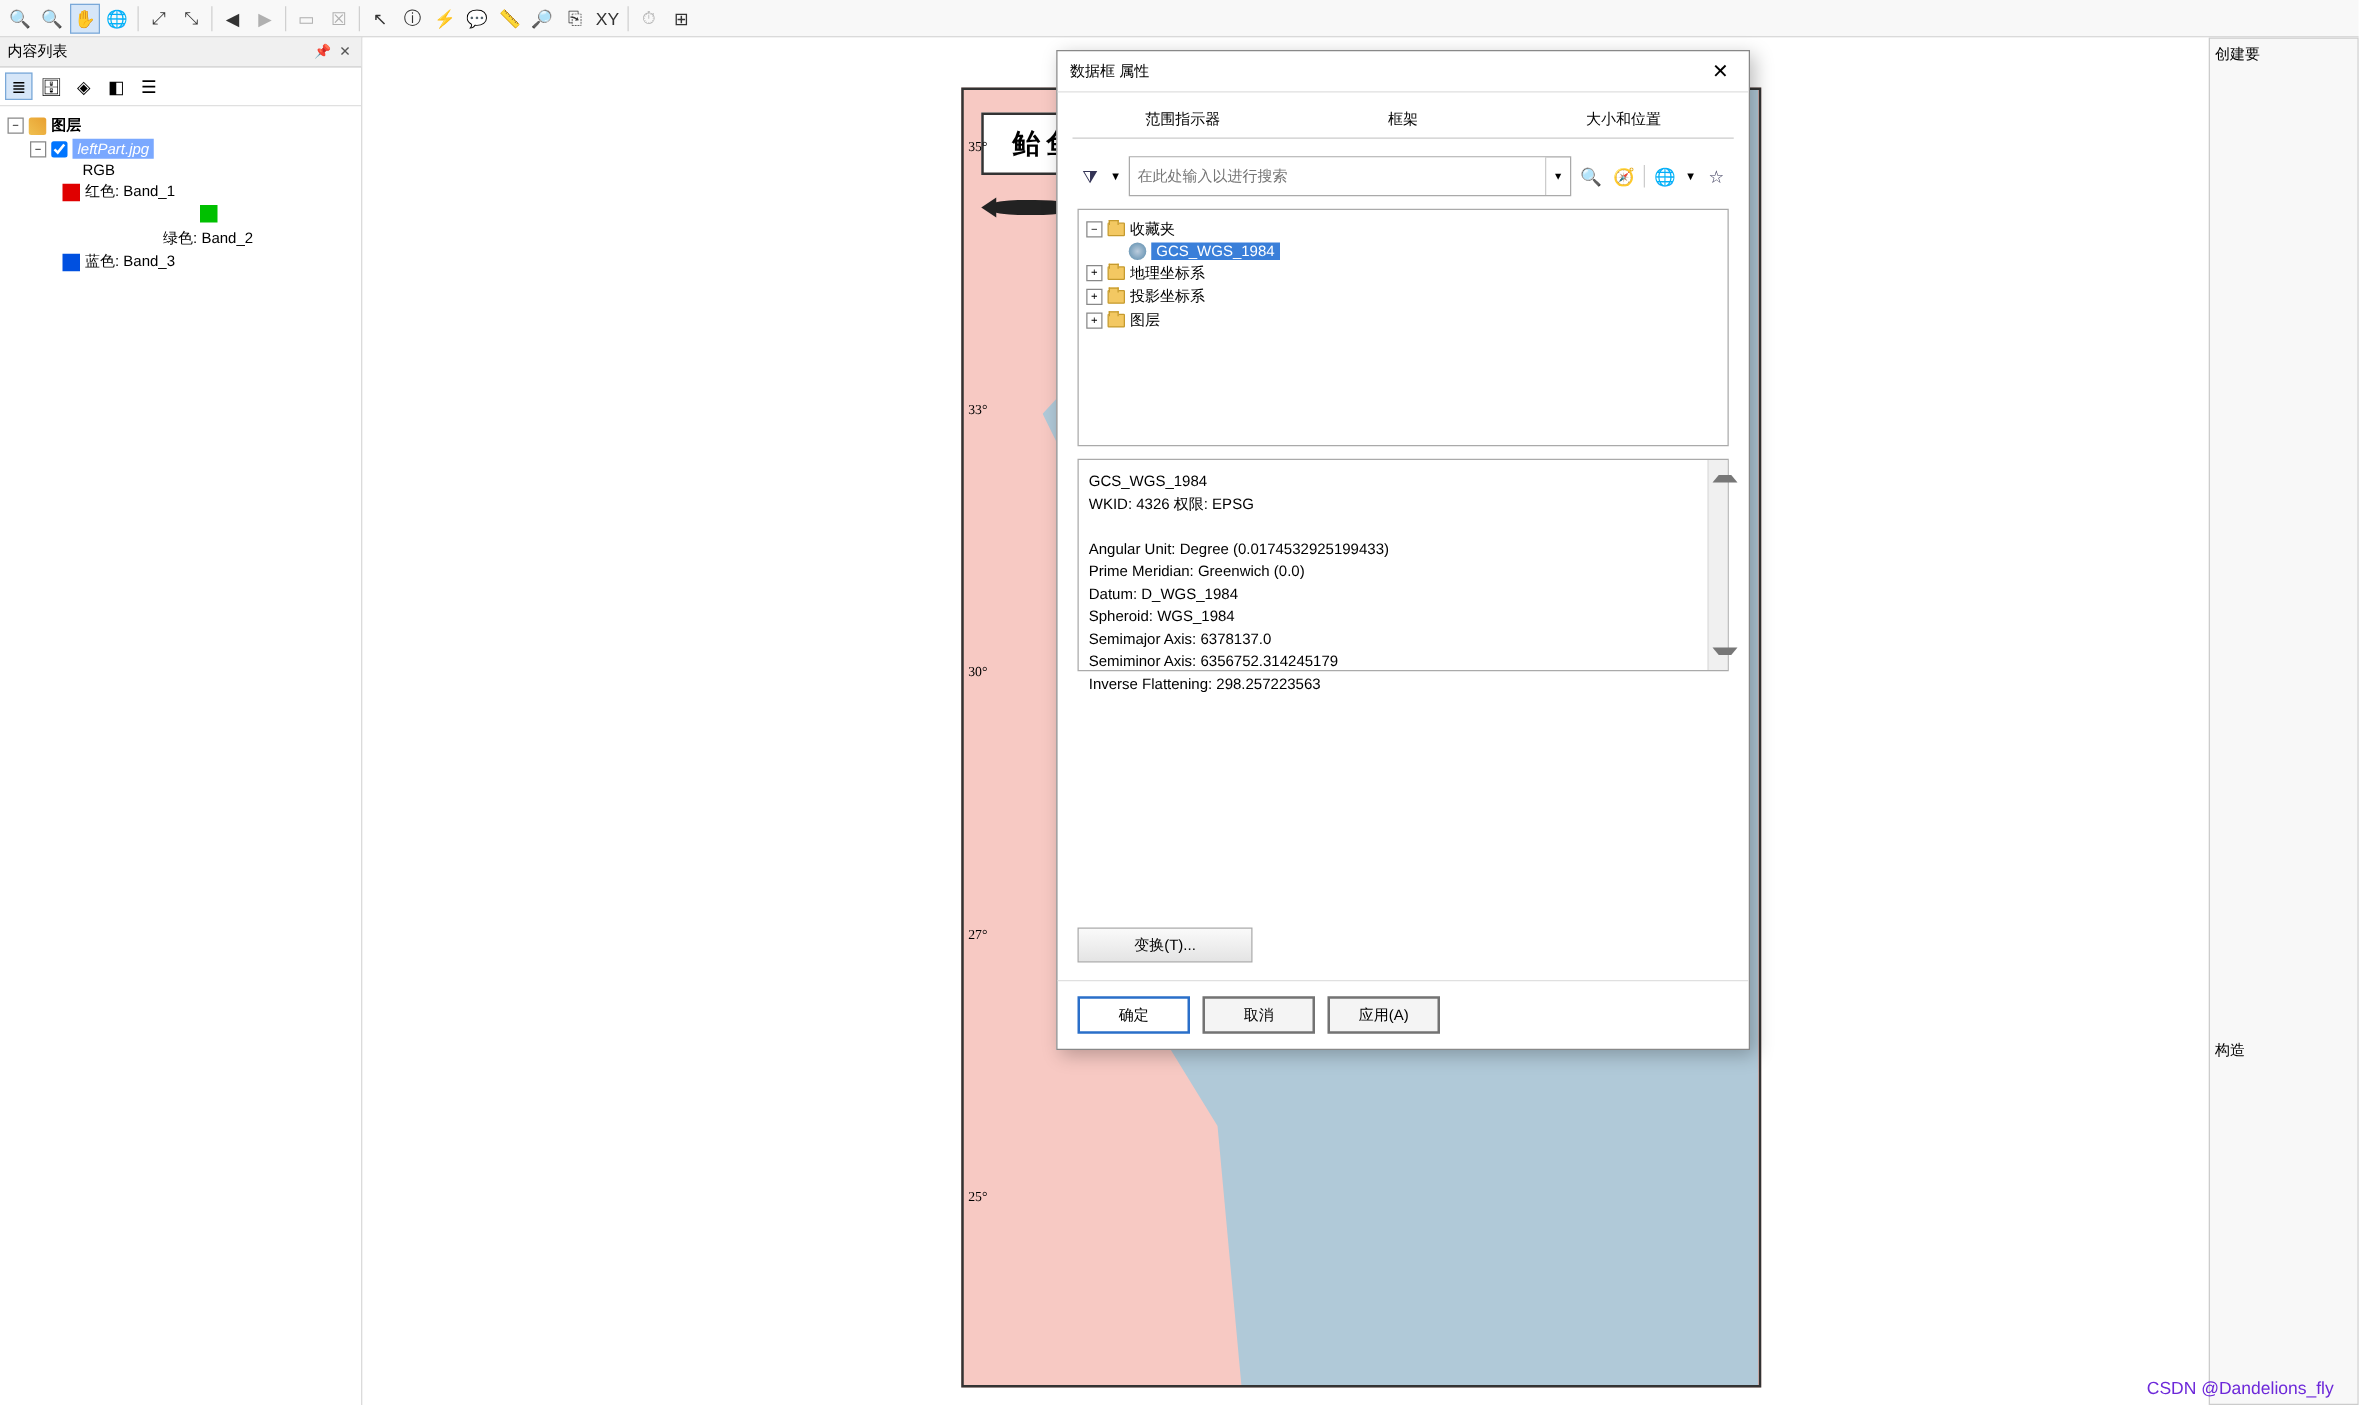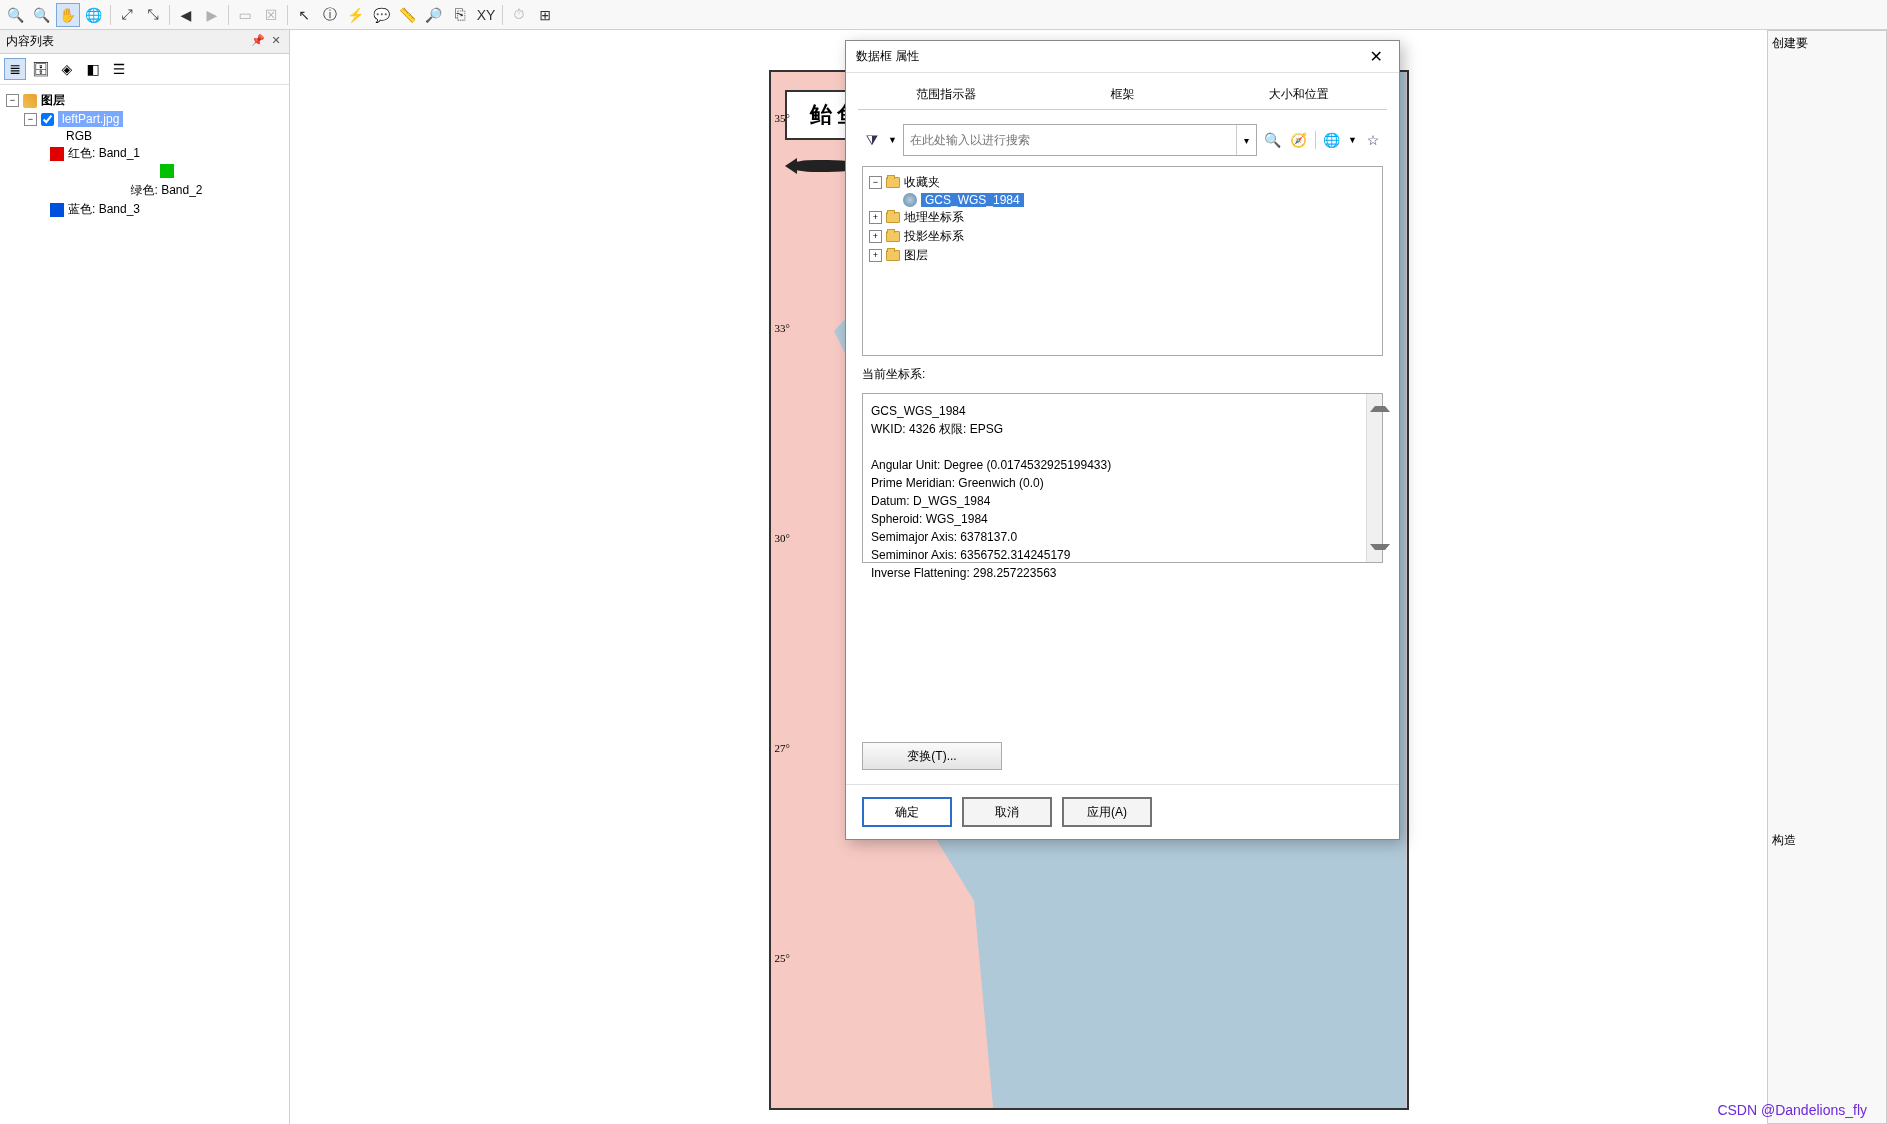--- a/index.html
+++ b/index.html
@@ -8,33 +8,33 @@
 
 .toolbar { height: 30px; border-bottom: 1px solid #d0d0d0; display: flex; align-items: center; padding: 0 4px; gap: 2px; background: #f8f8f8; }
 .tbtn { width: 24px; height: 24px; display: flex; align-items: center; justify-content: center; border: 1px solid transparent; font-size: 14px; color: #333; }
 .tbtn.sel { border-color: #7aa8d8; background: #d6e6f8; }
 .tbtn.dim { color: #b0b0b0; }
 .tsep { width: 1px; height: 20px; background: #d0d0d0; margin: 0 2px; }
 
 
 .content { display: flex; height: calc(100% - 30px); }
 .toc { width: 290px; border-right: 1px solid #d0d0d0; display: flex; flex-direction: column; }
-.toc-header { display: flex; align-items: flex-start; justify-content: space-between; padding: 3px 6px; background: #f0f0f0; border-bottom: 1px solid #d0d0d0; }
+.toc-header { display: flex; align-items: center; justify-content: space-between; padding: 3px 6px; background: #f0f0f0; border-bottom: 1px solid #d0d0d0; }
 .toc-title { font-size: 12px; }
 .toc-ctrl { display: flex; gap: 4px; }
 .toc-ctrl span { width: 14px; height: 14px; display: flex; align-items: center; justify-content: center; font-size: 11px; color: #555; cursor: pointer; }
 .toc-btns { display: flex; gap: 4px; padding: 4px; border-bottom: 1px solid #e0e0e0; }
 .toc-btns .b { width: 22px; height: 22px; border: 1px solid transparent; display:flex; align-items:center; justify-content:center; font-size:14px; }
 .toc-btns .b.sel { border-color:#7aa8d8; background:#d6e6f8; }
 
 .tree { padding: 6px; }
 .tnode { display: flex; align-items: center; gap: 4px; padding: 1px 0; }
 .tw { width: 13px; height: 13px; border: 1px solid #888; display: inline-flex; align-items: center; justify-content: center; font-size: 9px; line-height: 1; }
 .layer-icon { width:14px; height:14px; display:inline-block; background:linear-gradient(45deg,#f0c050,#e8a030); border-radius:2px; }
-.sel-label { background:#7aa8ff; color:#fff; padding:1px 4px; }
+.sel-label { background:#7aa8ff; color:#fff; padding:1px 4px;font-style:italic; }
 .swatch { width:14px; height:14px; display:inline-block; }
 .red { background:#e00000; }
 .green { background:#00c000; }
 .blue { background:#0050e0; }
 
 
 .map-wrap { flex:1; position:relative; background:#fff; display:flex; justify-content:center; padding-top:40px; }
 .map { width:640px; height:1040px; background:#f7c9c3; border:2px solid #333; position:relative; overflow:hidden; }
 .sea { position:absolute; inset:0; background:#b0c9d8; clip-path: polygon(30% 0,100% 0,100% 100%,35% 100%,32% 80%,22% 70%,25% 55%,15% 50%,18% 35%,10% 25%,25% 15%); }
 .legend-box { position:absolute; top:18px; left:14px; width:100px; height:50px; background:#fff; border:2px solid #333; display:flex; align-items:center; justify-content:center; font-family:KaiTi,serif; font-size:22px; font-weight:bold; }
@@ -245,21 +245,20 @@
           <span class="tw">+</span>
           <span class="folder"></span>
           <span>投影坐标系</span>
         </div>
       <div class="ct-row">
           <span class="tw">+</span>
           <span class="folder"></span>
           <span>图层</span>
         </div>
     </div>
-    <div class="cur-label">当前坐标系:</div>
     <div class="crs-detail"><span>GCS_WGS_1984
 WKID: 4326 权限: EPSG
 
 Angular Unit: Degree (0.0174532925199433)
 Prime Meridian: Greenwich (0.0)
 Datum: D_WGS_1984
   Spheroid: WGS_1984
     Semimajor Axis: 6378137.0
     Semiminor Axis: 6356752.314245179
     Inverse Flattening: 298.257223563</span><div class="sb"></div></div>

